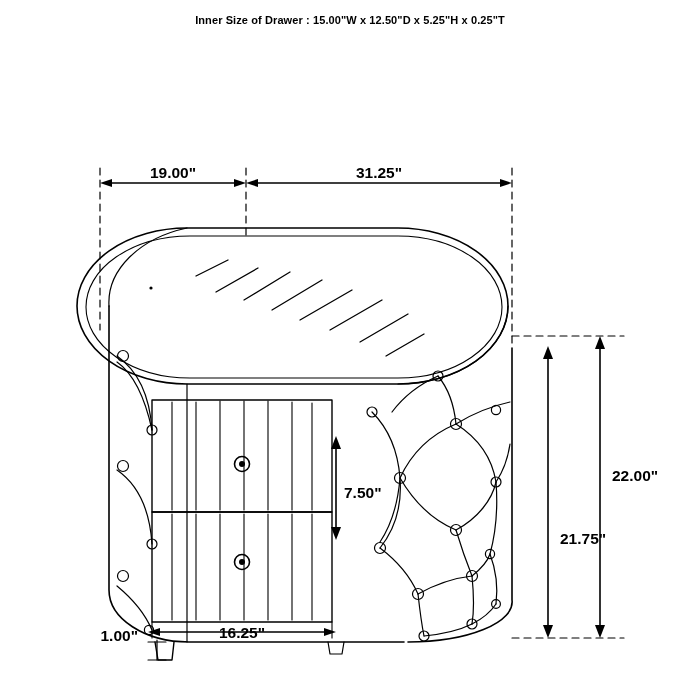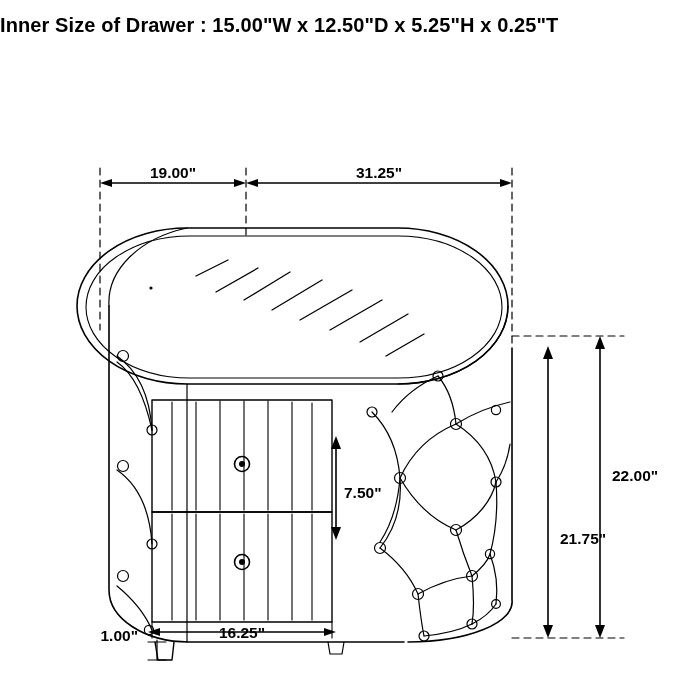--- a/index.html
+++ b/index.html
@@ -13,22 +13,22 @@
     height: 700px;
     background: #ffffff;
     overflow: hidden;
     font-family: "Liberation Sans", sans-serif;
   }
   #title {
     position: absolute;
     top: 14px;
     left: 0;
     width: 700px;
-    text-align: left;
-    font-size: 20px;
+    text-align: center;
+    font-size: 11px;
     font-weight: bold;
     color: #000000;
     letter-spacing: 0.1px;
   }
   svg.diagram {
     position: absolute;
     top: 0;
     left: 0;
     width: 700px;
     height: 700px;

